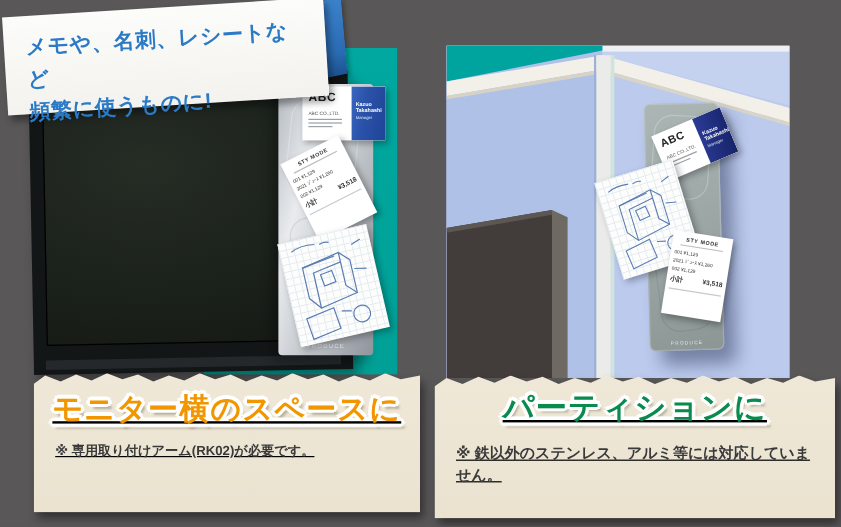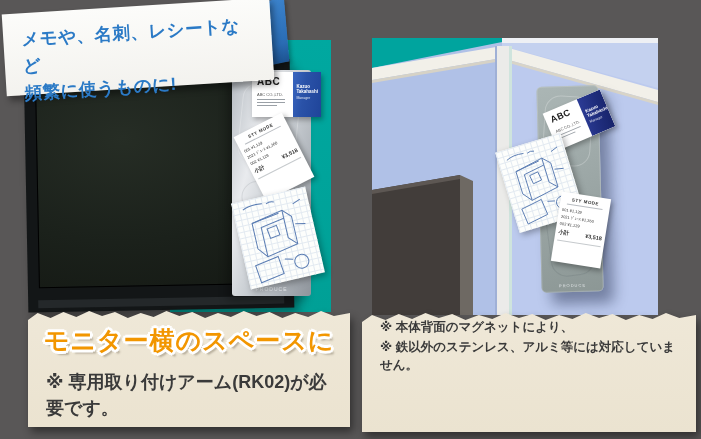--- a/index.html
+++ b/index.html
@@ -58,32 +58,32 @@
   .panel-r svg.scene{position:absolute;left:0;top:0;}
   .board-r{position:absolute;left:167px;top:48px;width:62px;height:206px;border-radius:5px;
     transform:rotate(-1.5deg);
     background:linear-gradient(160deg,#abb6b5 0%,#9aa5a4 55%,#8c9795 100%);
     box-shadow:10px 12px 14px rgba(10,20,50,.40),inset 0 0 0 1px rgba(255,255,255,.18);}
   .card-r{position:absolute;left:176px;top:62px;width:62px;height:40px;transform:rotate(-23deg);}
   .memo-r{position:absolute;left:134px;top:103px;width:68px;height:84px;transform:rotate(-17deg);}
   .receipt-r{position:absolute;left:184px;top:157px;width:50px;height:70px;transform:rotate(9deg);}
 
   
-  .cap-wrap{position:absolute;filter:drop-shadow(3px 5px 4px rgba(0,0,0,.45));}
+  .cap-wrap{position:absolute;filter:drop-shadow(3px 5px 4px rgba(0,0,0,.45));text-decoration:underline;}
   .cap{width:100%;height:100%;background:linear-gradient(180deg,#efe8d8 0%,#ebe3d0 100%);
     clip-path:polygon(0 14px,3% 7px,7% 12px,11% 6px,15% 11px,19% 5px,23% 10px,27% 6px,31% 12px,35% 7px,39% 11px,43% 5px,47% 10px,51% 6px,55% 12px,59% 7px,63% 11px,67% 5px,71% 10px,75% 6px,79% 12px,83% 7px,87% 11px,91% 5px,95% 10px,100% 7px,100% 100%,0 100%);}
   .cap-wrap-l{left:28px;top:306px;width:322px;height:121px;}
   .cap-wrap-r{left:362px;top:308px;width:334px;height:124px;}
   .cap-title{text-align:center;font-weight:bold;font-size:25px;letter-spacing:1px;padding-top:18px;
     text-shadow:-2px -2px 0 #fff,2px -2px 0 #fff,-2px 2px 0 #fff,2px 2px 0 #fff,
       -3px 0 0 #fff,3px 0 0 #fff,0 -3px 0 #fff,0 3px 0 #fff,
       3px 4px 2px rgba(110,100,80,.45);}
   .cap-title.orange{color:#f29600;}
   .cap-title.green{color:#0a8b4e;font-size:26px;}
-  .cap-note{font-size:18px;font-weight:bold;color:#3a3a3a;padding:12px 16px 0 18px;line-height:1.45;}
+  .cap-note{font-size:11px;font-weight:bold;color:#3a3a3a;padding:12px 16px 0 18px;line-height:1.45;}
   .cap-note.tight{padding-top:10px;font-size:12.5px;}
   .indent{padding-left:17px;}
   .note-item{margin-top:2px;}
 
   
   .banner-fold{position:absolute;left:243px;top:2px;width:44px;height:64px;z-index:6;
     background:linear-gradient(180deg,#3b82cb 0%,#2a6cb4 70%,#1d5391 100%);
     transform:rotate(-5deg) skewY(-7deg);box-shadow:2px 3px 4px rgba(0,0,0,.3);}
   .banner{position:absolute;left:4px;top:6px;width:268px;height:82px;z-index:7;
     background:linear-gradient(180deg,#fcfcfa 0%,#f3f2ee 100%);
@@ -220,22 +220,22 @@
 
   <div class="cap-wrap cap-wrap-l">
     <div class="cap">
       <div class="cap-title orange">モニター横のスペースに</div>
       <div class="cap-note">※ 専用取り付けアーム(RK02)が必要です。</div>
     </div>
   </div>
 
   <div class="cap-wrap cap-wrap-r">
     <div class="cap">
+      <div class="cap-title green" style="padding-top:14px;">パーティションに</div>
       <div class="cap-note tight">
-        <div>※ 本体背面のマグネットにより、</div>
         <div class="note-item">※ 鉄以外のステンレス、アルミ等には対応していません。</div>
       </div>
     </div>
   </div>
 
   <div class="banner-fold"></div>
   <div class="banner">
     <div class="banner-line">メモや、名刺、レシートなど</div>
     <div class="banner-line">頻繁に使うものに!</div>
   </div>

